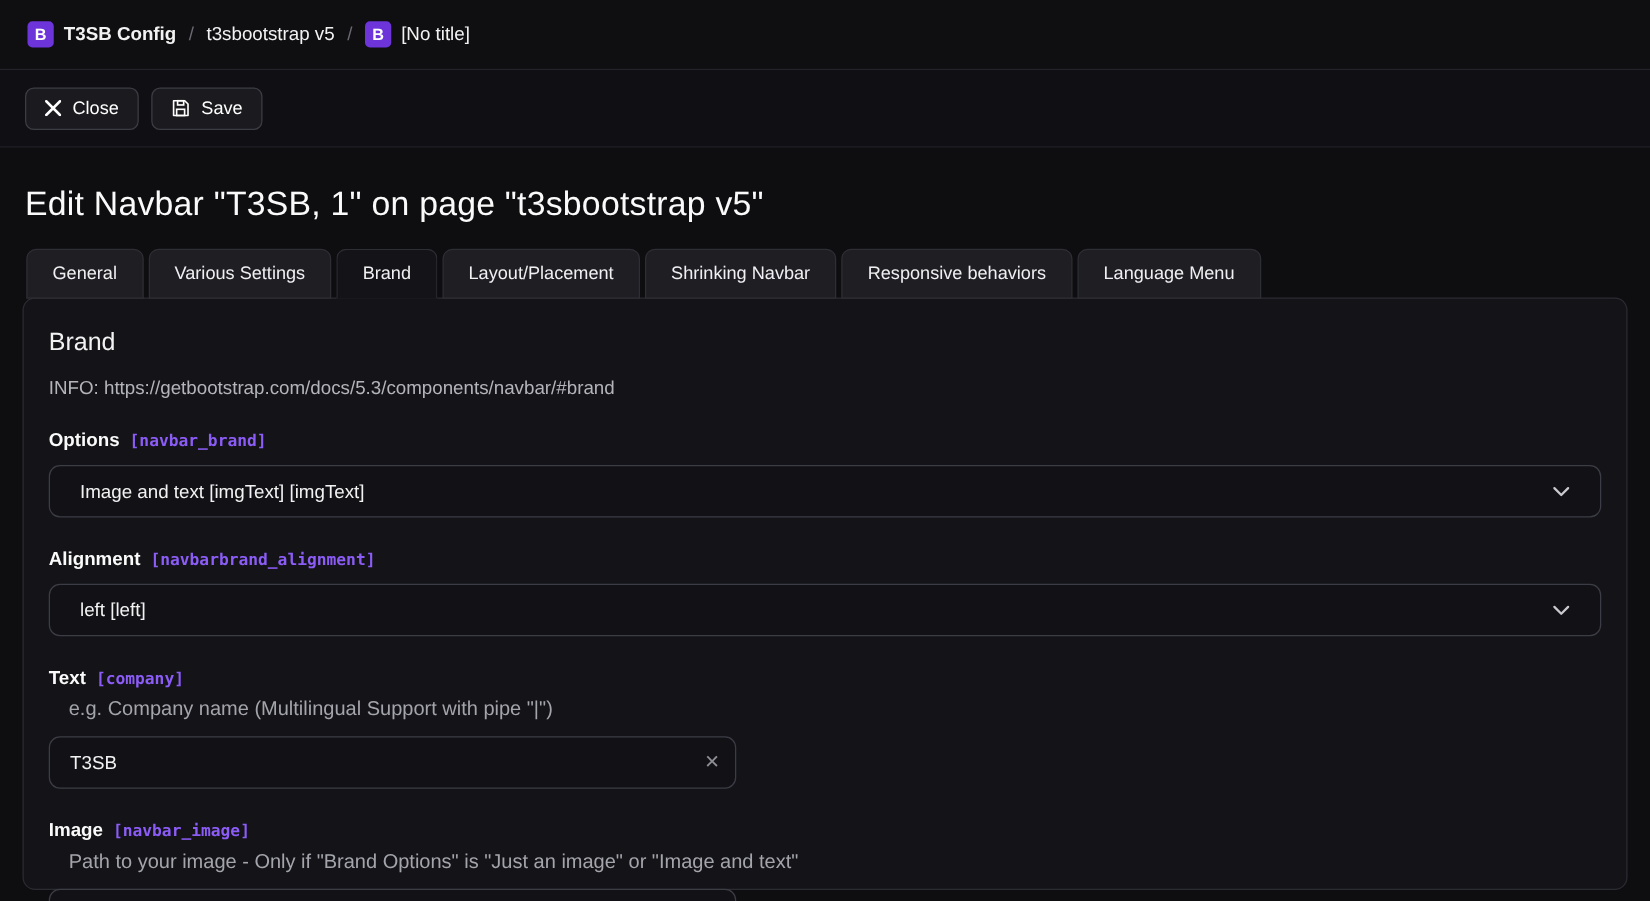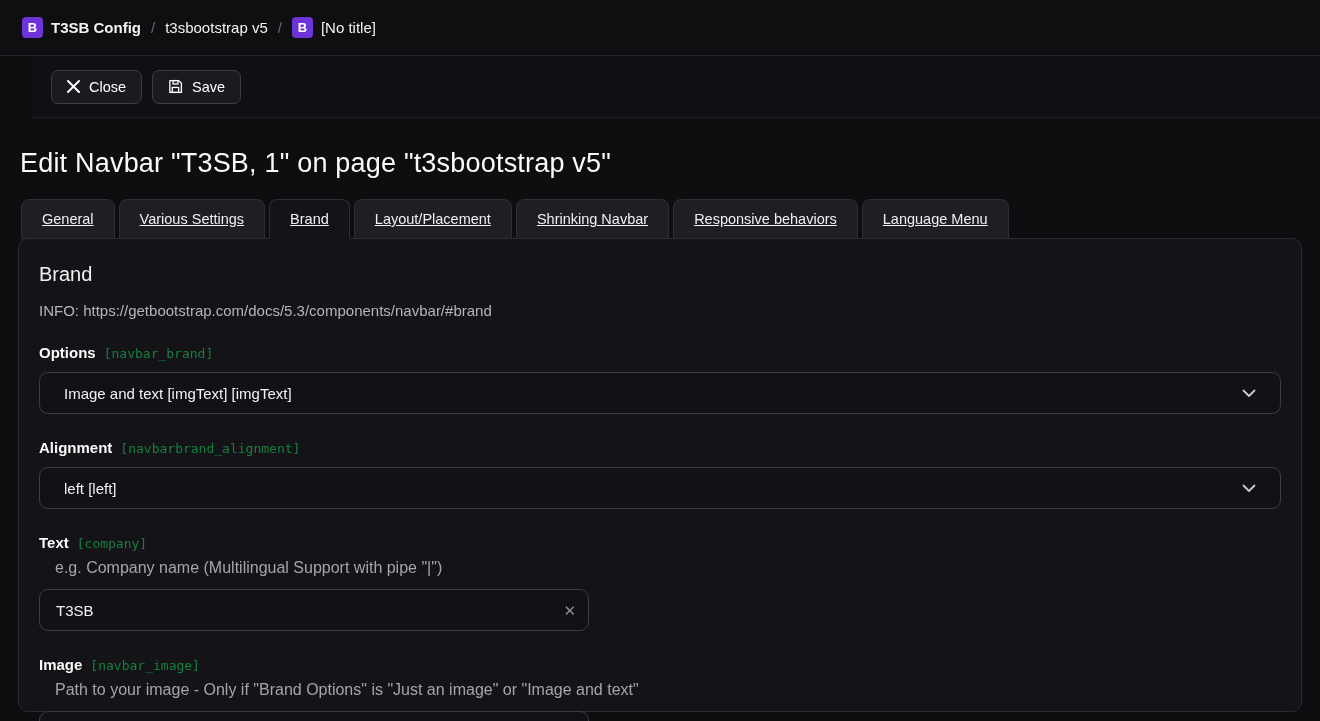--- a/index.html
+++ b/index.html
@@ -45,21 +45,20 @@
 
   
   .doc-toolbar {
     height: 62px;
     display: flex;
     align-items: center;
     gap: 10px;
     padding: 0 20px;
     background: #101014;
     border-bottom: 1px solid #1e1e24;
-    margin-left: 31px;
   }
   .btn {
     display: inline-flex;
     align-items: center;
     gap: 9px;
     height: 34px;
     padding: 0 15px;
     background: #1a1a1f;
     border: 1px solid #3c3c44;
     border-radius: 7px;
@@ -81,21 +80,20 @@
   }
 
   
   .tabs {
     display: flex;
     gap: 4px;
     margin-left: 3px;
     margin-bottom: -1px;
     position: relative;
     z-index: 2;
-    text-decoration: underline;
   }
   .tab {
     padding: 11px 20px 10px 20px;
     background: #1e1e23;
     border: 1px solid #2e2e35;
     border-radius: 8px 8px 0 0;
     font-size: 14.5px;
     color: #f0f0f2;
     cursor: pointer;
     white-space: nowrap;
@@ -124,22 +122,22 @@
     align-items: baseline;
     gap: 8px;
     font-size: 15px;
     font-weight: 700;
     margin: 25px 0 11px 0;
     color: #fafafa;
   }
   .code-tag {
     font-family: "DejaVu Sans Mono", "Liberation Mono", monospace;
     font-size: 13px;
-    font-weight: 400;
-    color: #15803d;
+    font-weight: 700;
+    color: #8b5cf6;
   }
   .field-desc { color: #a4a4ac; font-size: 16px; margin: -3px 0 12px 16px; }
 
   .select-box {
     display: flex;
     align-items: center;
     justify-content: space-between;
     height: 42px;
     background: #121216;
     border: 1px solid #3b3c45;

